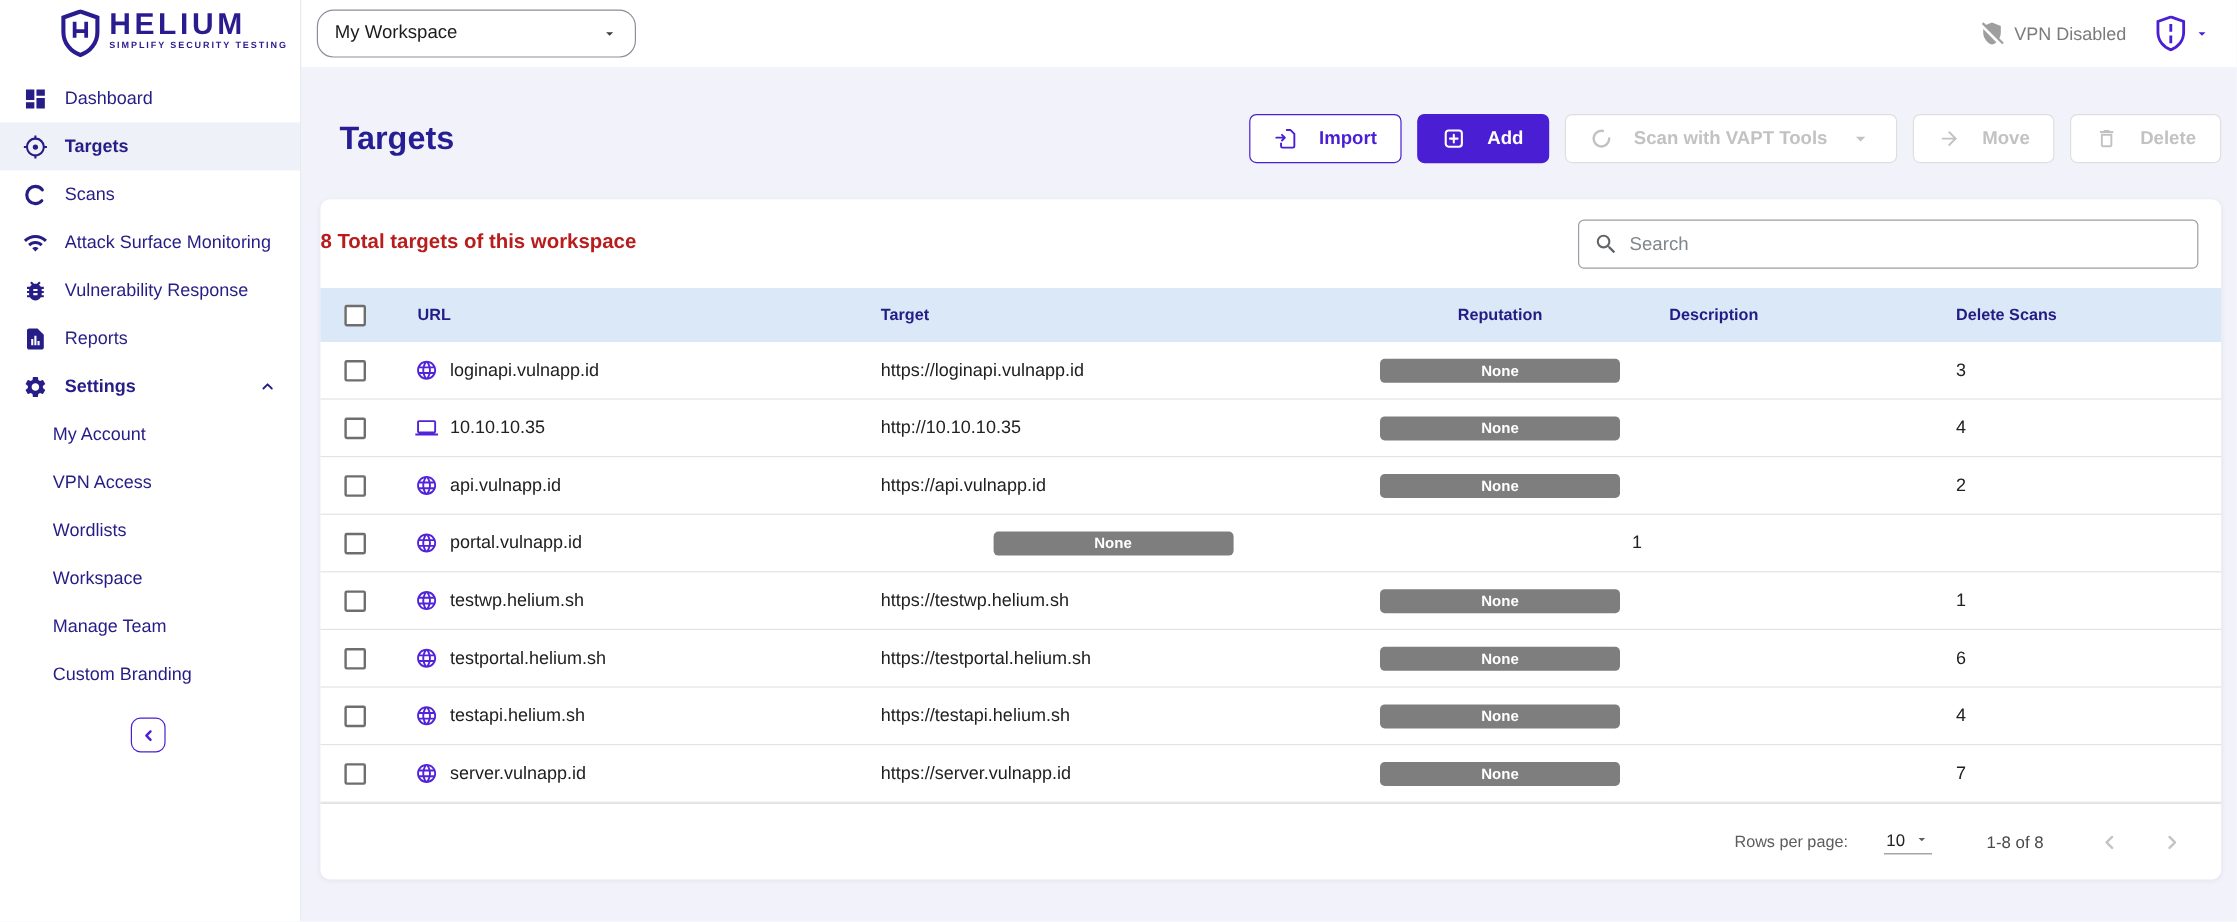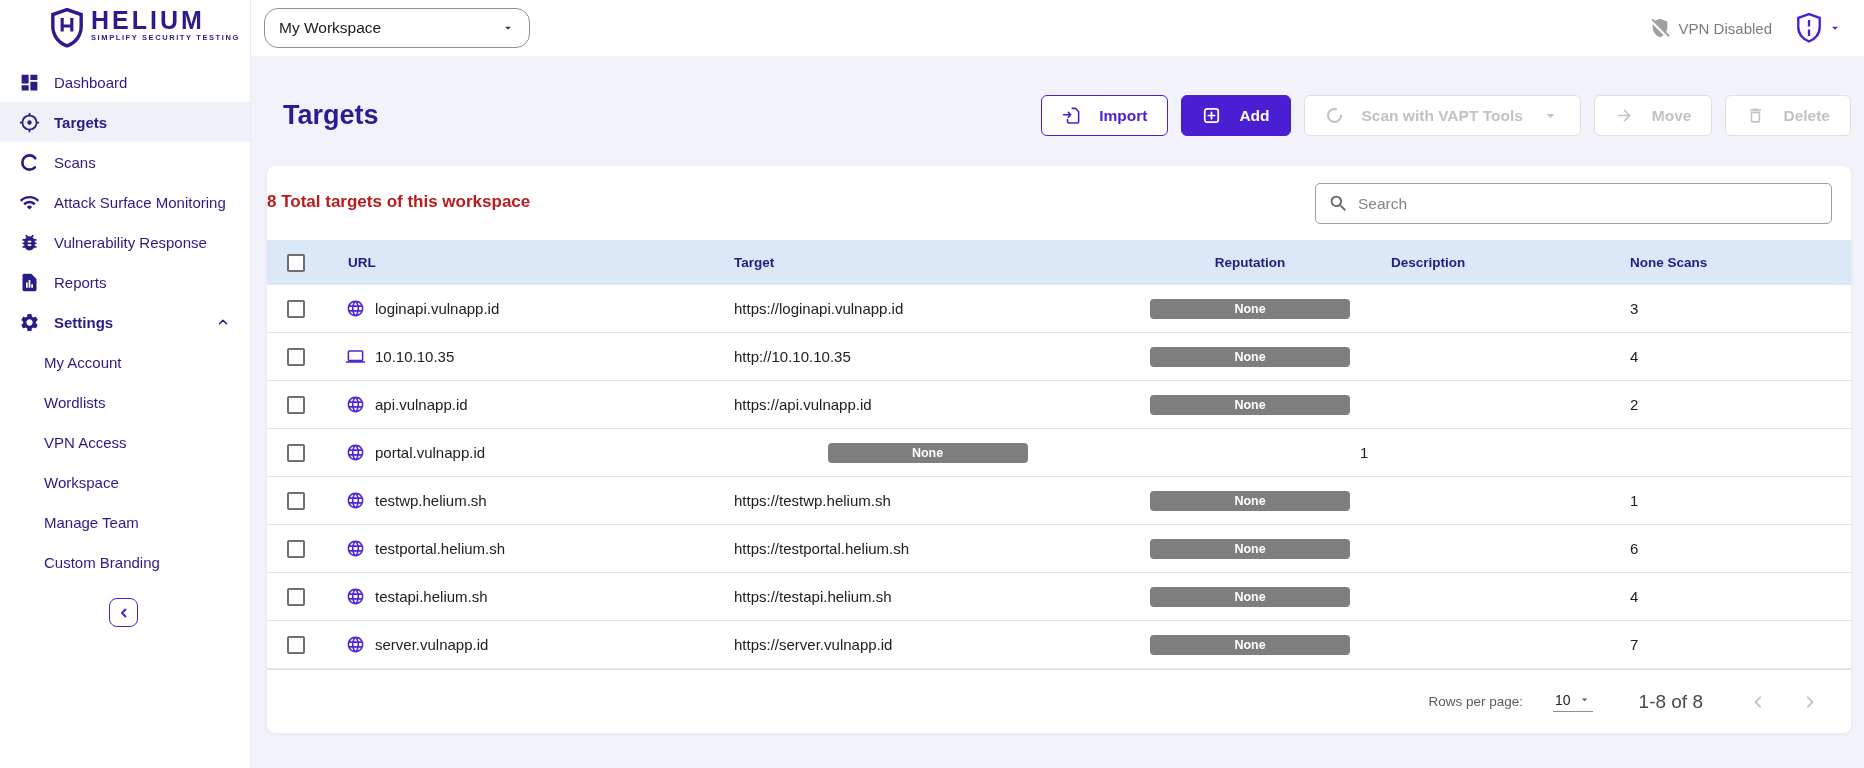--- a/index.html
+++ b/index.html
@@ -80,21 +80,21 @@
            font-size:12.5px; font-weight:bold; display:flex; align-items:center; justify-content:center; }
   .cell-desc { padding-left:31px; font-size:15px; color:#212121; }
   .cell-scans { font-size:15px; color:#212121; }
   
   .pagination { position:absolute; left:0; right:0; top:503px; height:64px; border-top:1px solid #e3e3e3;
                 display:flex; align-items:center; justify-content:flex-end; padding-right:28px; }
   .pg-label { font-size:13.5px; color:#5c5c5c; }
   .pg-select { display:flex; align-items:center; gap:7px; margin-left:30px; padding:0 2px 3px 2px;
                border-bottom:1px solid #8f8f8f; cursor:pointer; }
   .pg-select .val { font-size:14px; color:#212121; }
-  .pg-range { font-size:19px; color:#4a4a4a; margin-left:46px; }
+  .pg-range { font-size:14px; color:#4a4a4a; margin-left:46px; }
   .pg-nav { width:26px; height:26px; display:flex; align-items:center; justify-content:center; }
   .pg-nav.prev { margin-left:42px; }
   .pg-nav.next { margin-left:26px; }
   .pg-nav svg { width:20px; height:20px; }
 </style>
 </head>
 <body>
 
 <div class="sidebar">
   <div class="logo">
@@ -152,24 +152,24 @@
         </svg>
       <span class="nlabel">Settings</span>
       <svg class="expander" viewBox="0 0 24 24" fill="none">
         <path d="M6 15l6-6 6 6" stroke="#261D87" stroke-width="2.6" stroke-linecap="round" stroke-linejoin="round"></path>
         </svg>
     </div>
     <div class="nav-sub">
       <span>My Account</span>
       </div>
     <div class="nav-sub">
+      <span>VPN Access</span>
+      </div>
+    <div class="nav-sub">
       <span>Wordlists</span>
-      </div>
-    <div class="nav-sub">
-      <span>VPN Access</span>
       </div>
     <div class="nav-sub">
       <span>Workspace</span>
       </div>
     <div class="nav-sub">
       <span>Manage Team</span>
       </div>
     <div class="nav-sub">
       <span>Custom Branding</span>
       </div>
@@ -264,21 +264,21 @@
     </div>
 
     <div class="thead tgrid">
       <div class="cell-check">
           <div class="checkbox"></div>
         </div>
       <div class="th pad">URL</div>
       <div class="th pad">Target</div>
       <div class="th center">Reputation</div>
       <div class="th desc">Description</div>
-      <div class="th">None Scans</div>
+      <div class="th">Delete Scans</div>
     </div>
 
     <div class="rows">
 
       <div class="trow tgrid">
         <div class="cell-check">
             <div class="checkbox"></div>
           </div>
         <div class="cell-target">
           <svg viewBox="0 0 24 24" fill="#5224D9">

